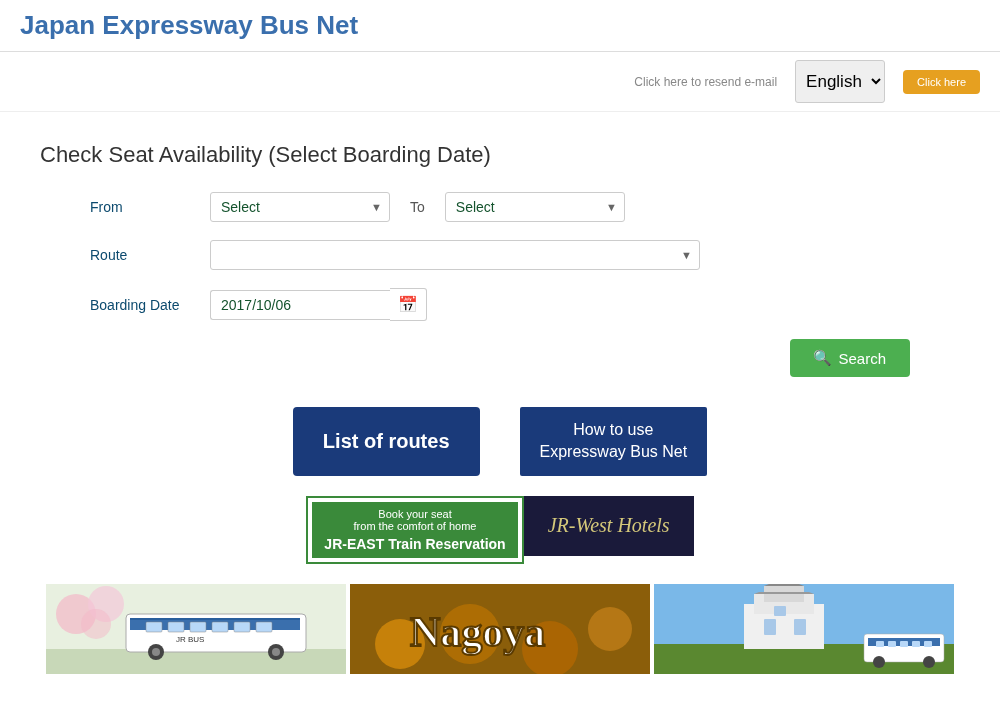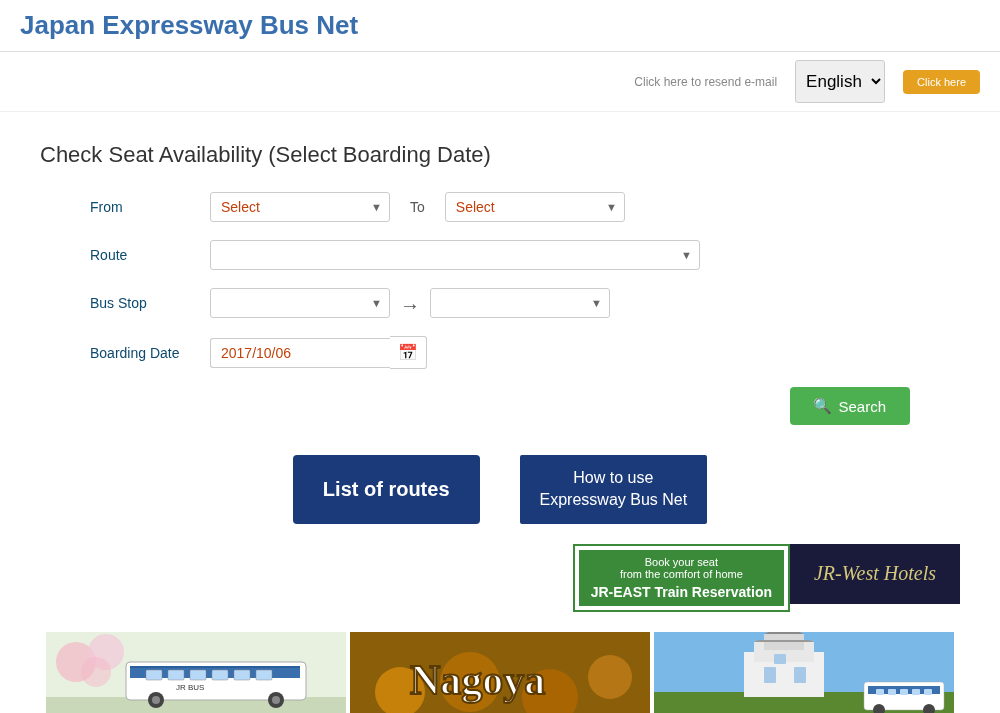--- a/index.html
+++ b/index.html
@@ -17,21 +17,21 @@
     #main { background: white; margin: 0; padding: 30px 40px 40px; min-height: 500px; }
     
     .page-title { font-size: 22px; color: #333; margin-bottom: 24px; font-weight: normal; }
     
     .form-section { max-width: 820px; margin: 0 auto; }
     
     .form-row { display: flex; align-items: center; margin-bottom: 18px; }
     
     .form-label { width: 120px; padding-right: 16px; font-size: 14px; color: #0c4a6e; flex-shrink: 0; }
     
-    .form-control { padding: 6px 10px; border: 1px solid #ccc; border-radius: 3px; font-size: 14px; color: #c2410c; background: white; }
+    .form-control { padding: 6px 10px; border: 1px solid #ccc; border-radius: 3px; font-size: 14px; color: #14532d; background: white; }
     
     select.form-control { appearance: none; -webkit-appearance: none; padding-right: 24px; background-image: none; cursor: pointer; }
     
     .select-wrapper { position: relative; display: inline-block; }
     .select-wrapper::after { content: '▼'; position: absolute; right: 8px; top: 50%; transform: translateY(-50%); font-size: 11px; color: #666; pointer-events: none; }
     
     .route-select { width: 490px; }
     .from-select { width: 180px; }
     .to-select { width: 180px; }
     .busstop-select { width: 180px; }
@@ -45,21 +45,21 @@
     .search-btn { background: #4caf50; color: white; border: none; padding: 10px 24px; border-radius: 4px; cursor: pointer; font-size: 15px; display: flex; align-items: center; gap: 6px; }
     
     .search-row { display: flex; justify-content: flex-end; margin-top: 10px; margin-bottom: 30px; max-width: 820px; margin-left: auto; margin-right: auto; }
     
     .promo-section { display: flex; justify-content: center; gap: 40px; margin-bottom: 20px; flex-wrap: wrap; }
     
     .routes-btn { background: #1a3a7a; color: white; padding: 16px 30px; border: none; cursor: pointer; font-size: 20px; font-weight: bold; min-width: 180px; border-radius: 4px; }
     
     .howto-btn { background: #1a3a7a; color: white; padding: 12px 20px; border: none; cursor: pointer; font-size: 16px; font-weight: normal; min-width: 180px; border-radius: 2px; text-align: center; line-height: 1.4; }
     
-    .banner-row { display: flex; justify-content: flex-end; gap: 0; margin-bottom: 20px; }
+    .banner-row { display: flex; justify-content: center; gap: 0; margin-bottom: 20px; }
     
     .banner-jr-east { border: 2px solid #4caf50; padding: 4px; display: flex; align-items: center; }
     .banner-jr-west { background: #1a1a3a; color: #d4c87a; padding: 8px 11px; font-size: 20px; font-style: italic; display: flex; align-items: center; justify-content: center; min-width: 170px; }
     
     .photo-row { display: flex; justify-content: center; gap: 4px; margin-bottom: 0; }
     .photo-box { width: 300px; height: 90px; overflow: hidden; display: flex; align-items: center; justify-content: center; }
     
     
     .bus-photo1 { background: linear-gradient(135deg, #e8f4e8 0%, #c8e8c8 30%, #f5f5f5 50%, #3a6fad 70%, #fff 100%); position: relative; }
     
@@ -107,34 +107,20 @@
 
     <div class="form-row">
       <div class="form-label">Route</div>
       <div class="select-wrapper">
         <select class="form-control route-select">
           <option value=""></option>
         </select>
       </div>
     </div>
 
-    <div class="form-row">
-      <div class="form-label">Bus Stop</div>
-      <div class="select-wrapper">
-        <select class="form-control busstop-select">
-          <option value=""></option>
-        </select>
-      </div>
-      <span style="padding: 0 10px; font-size: 20px; color:#555;">→</span>
-      <div class="select-wrapper">
-        <select class="form-control busstop-select">
-          <option value=""></option>
-        </select>
-      </div>
-    </div>
 
     <div class="form-row">
       <div class="form-label">Boarding Date</div>
       <div class="date-wrapper">
         <input type="text" class="form-control date-input" value="2017/10/06" style="border-radius: 3px 0px 0px 3px; border-right: none;">
         <button class="calendar-btn" style="font-size:16px;">📅</button>
       </div>
     </div>
 
     <div class="search-row">

